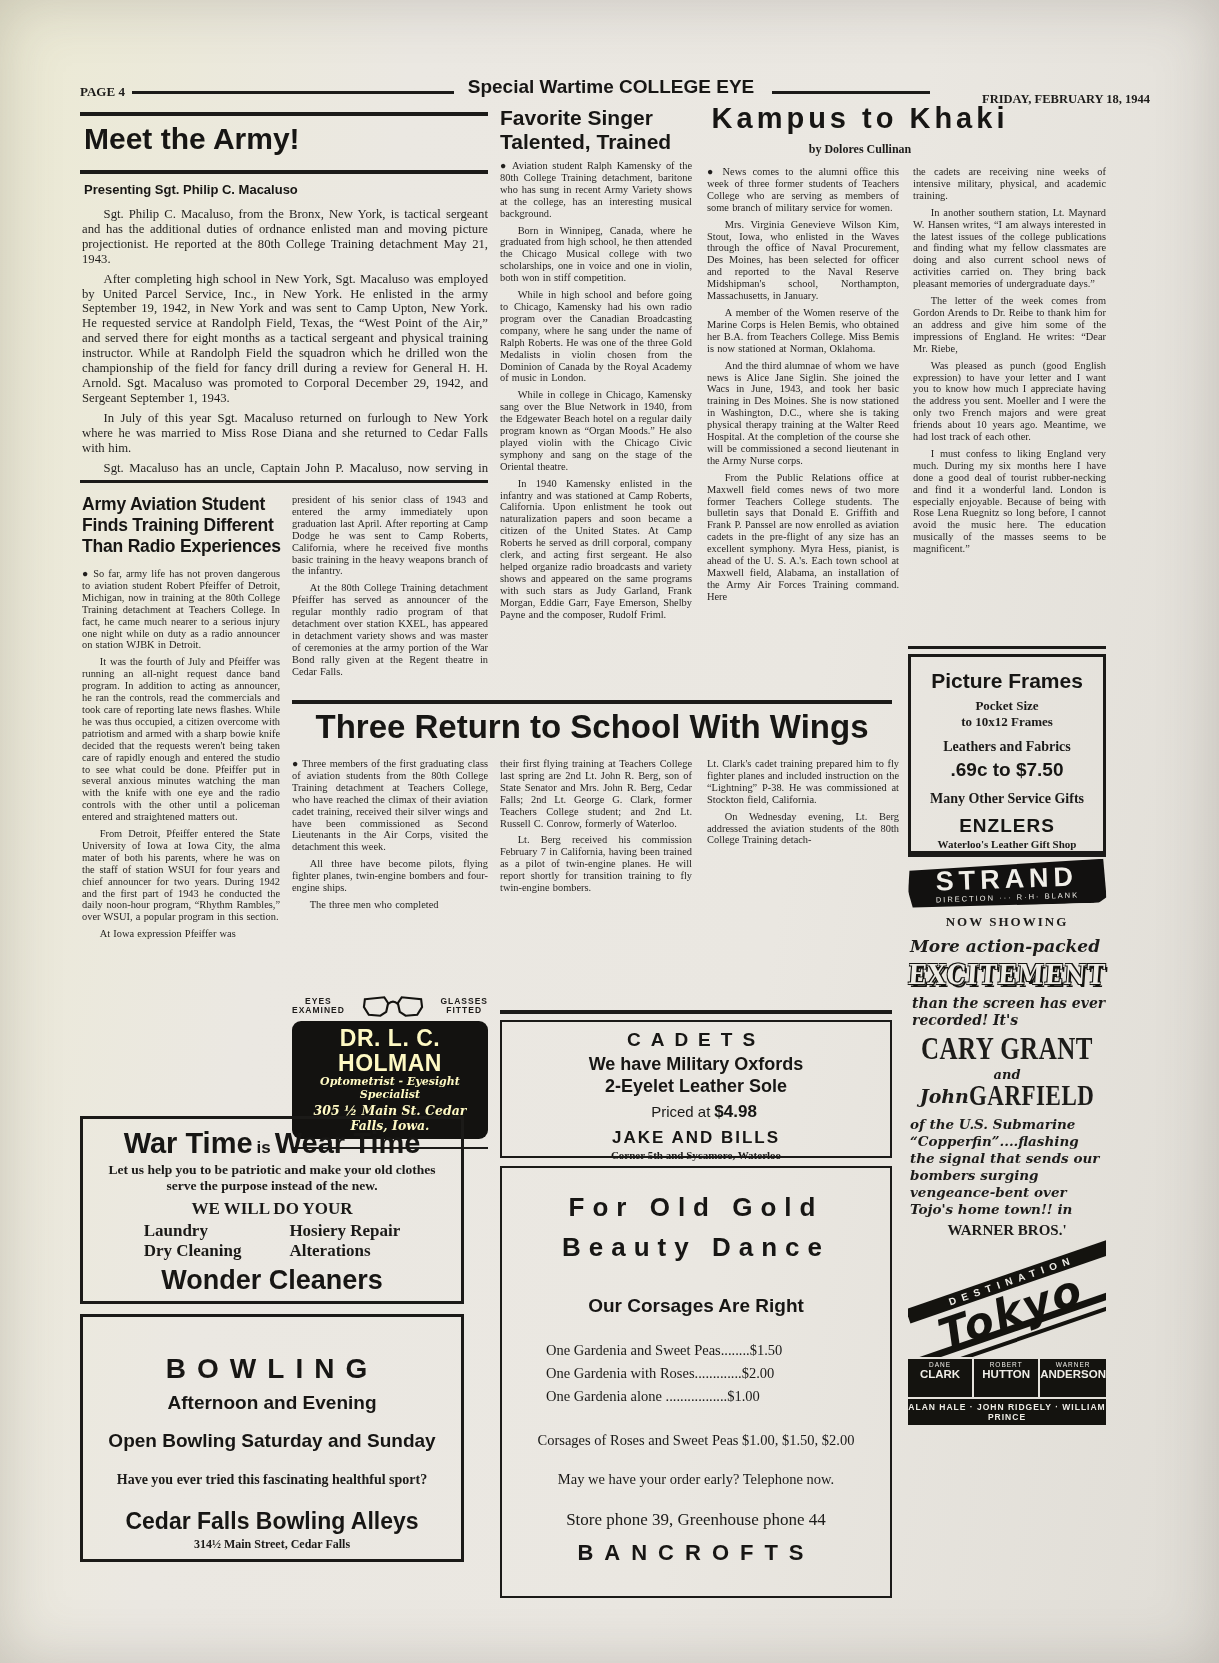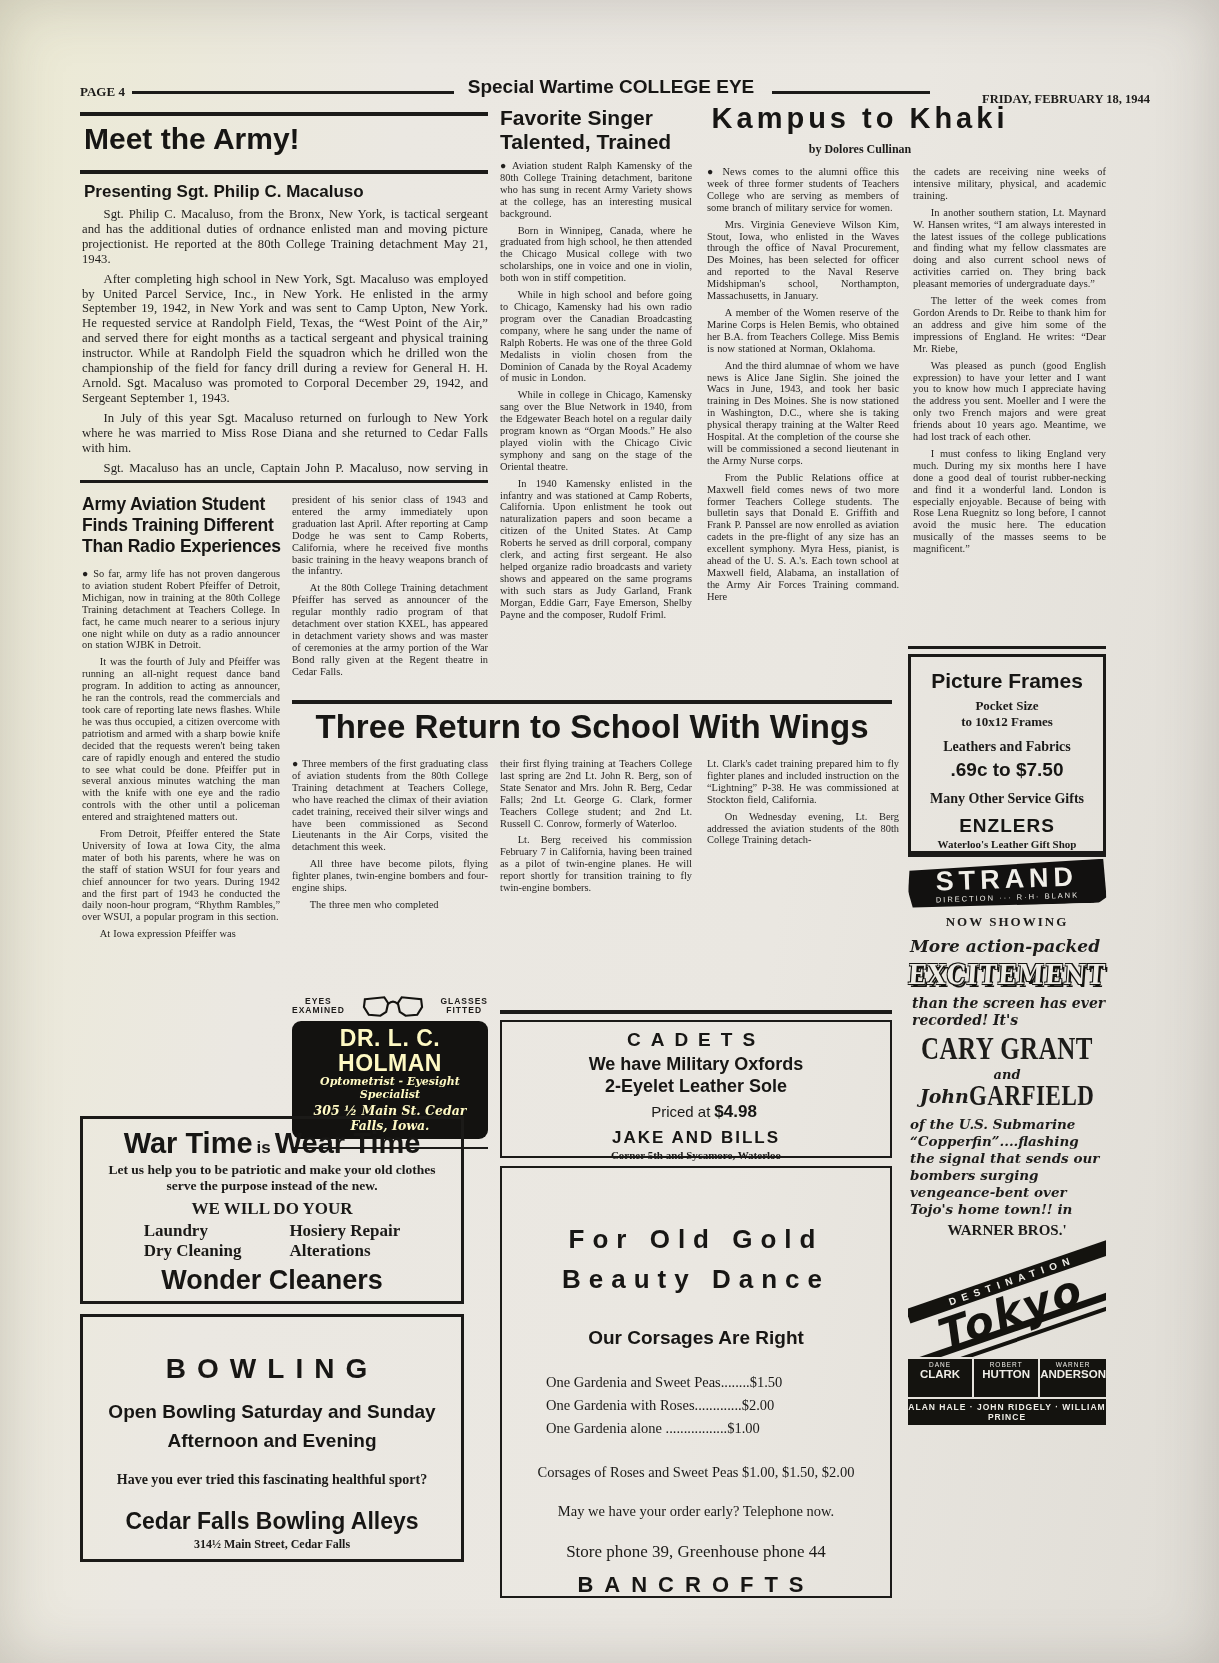--- a/index.html
+++ b/index.html
@@ -61,21 +61,21 @@
   <div class="abs serifb" style="left:80px;top:84px;font-size:13px;">PAGE 4</div>
   <div class="rule" style="left:132px;top:91px;width:322px;height:3px;"></div>
   <div class="abs hl center" style="left:455px;top:76px;width:312px;font-size:19px;">Special Wartime COLLEGE EYE</div>
   <div class="rule" style="left:772px;top:91px;width:158px;height:3px;"></div>
   <div class="abs serifb" style="left:933px;top:92px;width:217px;font-size:12.5px;text-align:right;">FRIDAY, FEBRUARY 18, 1944</div>
 
   <section>
     <div class="rule" style="left:80px;top:112px;width:408px;height:4px;"></div>
     <div class="abs hl" style="left:84px;top:122px;width:404px;font-size:30px;">Meet the Army!</div>
     <div class="rule" style="left:80px;top:170px;width:408px;height:4px;"></div>
-    <div class="abs hl" style="left:84px;top:182px;width:404px;font-size:17px;">Presenting Sgt. Philip C. Macaluso</div>
+    <div class="abs hl" style="left:84px;top:182px;width:404px;font-size:13px;">Presenting Sgt. Philip C. Macaluso</div>
     <div class="story body-lg" style="left:82px;top:207px;width:406px;height:268px;">
       <p>Sgt. Philip C. Macaluso, from the Bronx, New York, is tactical sergeant and has the additional duties of ordnance enlisted man and moving picture projectionist. He reported at the 80th College Training detachment May 21, 1943.</p>
       <p>After completing high school in New York, Sgt. Macaluso was employed by United Parcel Service, Inc., in New York. He enlisted in the army September 19, 1942, in New York and was sent to Camp Upton, New York. He requested service at Randolph Field, Texas, the “West Point of the Air,” and served there for eight months as a tactical sergeant and physical training instructor. While at Randolph Field the squadron which he drilled won the championship of the field for fancy drill during a review for General H. H. Arnold. Sgt. Macaluso was promoted to Corporal December 29, 1942, and Sergeant September 1, 1943.</p>
       <p>In July of this year Sgt. Macaluso returned on furlough to New York where he was married to Miss Rose Diana and she returned to Cedar Falls with him.</p>
       <p>Sgt. Macaluso has an uncle, Captain John P. Macaluso, now serving in India with the Quartermaster corps and a cousin, Major Paul Vella, who is overseas with the Medical corps.</p>
     </div>
   </section>
 
   <div class="rule" style="left:80px;top:480px;width:408px;height:3px;"></div>
 
@@ -196,42 +196,42 @@
       <span>Laundry</span>
       <span>Hosiery Repair</span>
       <span>Dry Cleaning</span>
       <span>Alterations</span>
     </div>
     <div class="hl" style="font-size:27px;margin-top:4px;">Wonder Cleaners</div>
   </div>
 
   <div class="adbox" style="left:80px;top:1314px;width:384px;height:248px;">
     <div class="hl" style="font-size:28px;letter-spacing:11px;margin-top:36px;">BOWLING</div>
+    <div class="hl" style="font-size:19px;margin-top:7px;">Afternoon and Evening</div>
     <div class="hl" style="font-size:19px;margin-top:16px;">Open Bowling Saturday and Sunday</div>
-    <div class="hl" style="font-size:19px;margin-top:7px;">Afternoon and Evening</div>
     <div class="serifb" style="font-size:14px;margin-top:20px;">Have you ever tried this fascinating healthful sport?</div>
     <div class="hl" style="font-size:23px;margin-top:20px;">Cedar Falls Bowling Alleys</div>
     <div class="serifb" style="font-size:12px;margin-top:2px;">314½ Main Street, Cedar Falls</div>
   </div>
 
   <div class="rule" style="left:500px;top:1010px;width:392px;height:4px;"></div>
   <div class="adbox" style="left:500px;top:1020px;width:392px;height:138px;border-width:2.5px;">
     <div class="hl" style="font-size:19px;letter-spacing:10px;margin-top:7px;">CADETS</div>
     <div class="hl" style="font-size:18px;margin-top:3px;">We have Military Oxfords</div>
     <div class="hl" style="font-size:18px;margin-top:1px;">2-Eyelet Leather Sole</div>
     <div style="margin-top:5px;padding-left:16px;">
       <span style="font-family:'Liberation Sans',sans-serif;font-size:15px;">Priced at</span>
       <span class="hl" style="font-size:17px;">$4.98</span>
     </div>
     <div class="hl" style="font-size:17px;letter-spacing:2px;margin-top:6px;">JAKE AND BILLS</div>
     <div class="serifb" style="font-size:11px;margin-top:1px;">Corner 5th and Sycamore, Waterloo</div>
   </div>
 
   <div class="adbox" style="left:500px;top:1166px;width:392px;height:432px;border-width:2.5px;">
-    <div class="hl" style="font-size:26px;letter-spacing:8px;margin-top:56px;">For Old Gold</div>
+    <div class="hl" style="font-size:26px;letter-spacing:8px;margin-top:24px;">For Old Gold</div>
     <div class="hl" style="font-size:26px;letter-spacing:8px;margin-top:9px;">Beauty Dance</div>
     <div class="hl" style="font-size:19px;margin-top:32px;">Our Corsages Are Right</div>
     <div style="width:300px;margin:22px auto 0;text-align:left;font-size:14.5px;line-height:23px;">
       <div>One Gardenia and Sweet Peas........$1.50</div>
       <div>One Gardenia with Roses.............$2.00</div>
       <div>One Gardenia alone .................$1.00</div>
     </div>
     <div style="font-size:14.5px;margin-top:24px;">Corsages of Roses and Sweet Peas $1.00, $1.50, $2.00</div>
     <div style="font-size:14.5px;margin-top:22px;">May we have your order early? Telephone now.</div>
     <div style="font-size:17px;margin-top:22px;">Store phone 39, Greenhouse phone 44</div>

